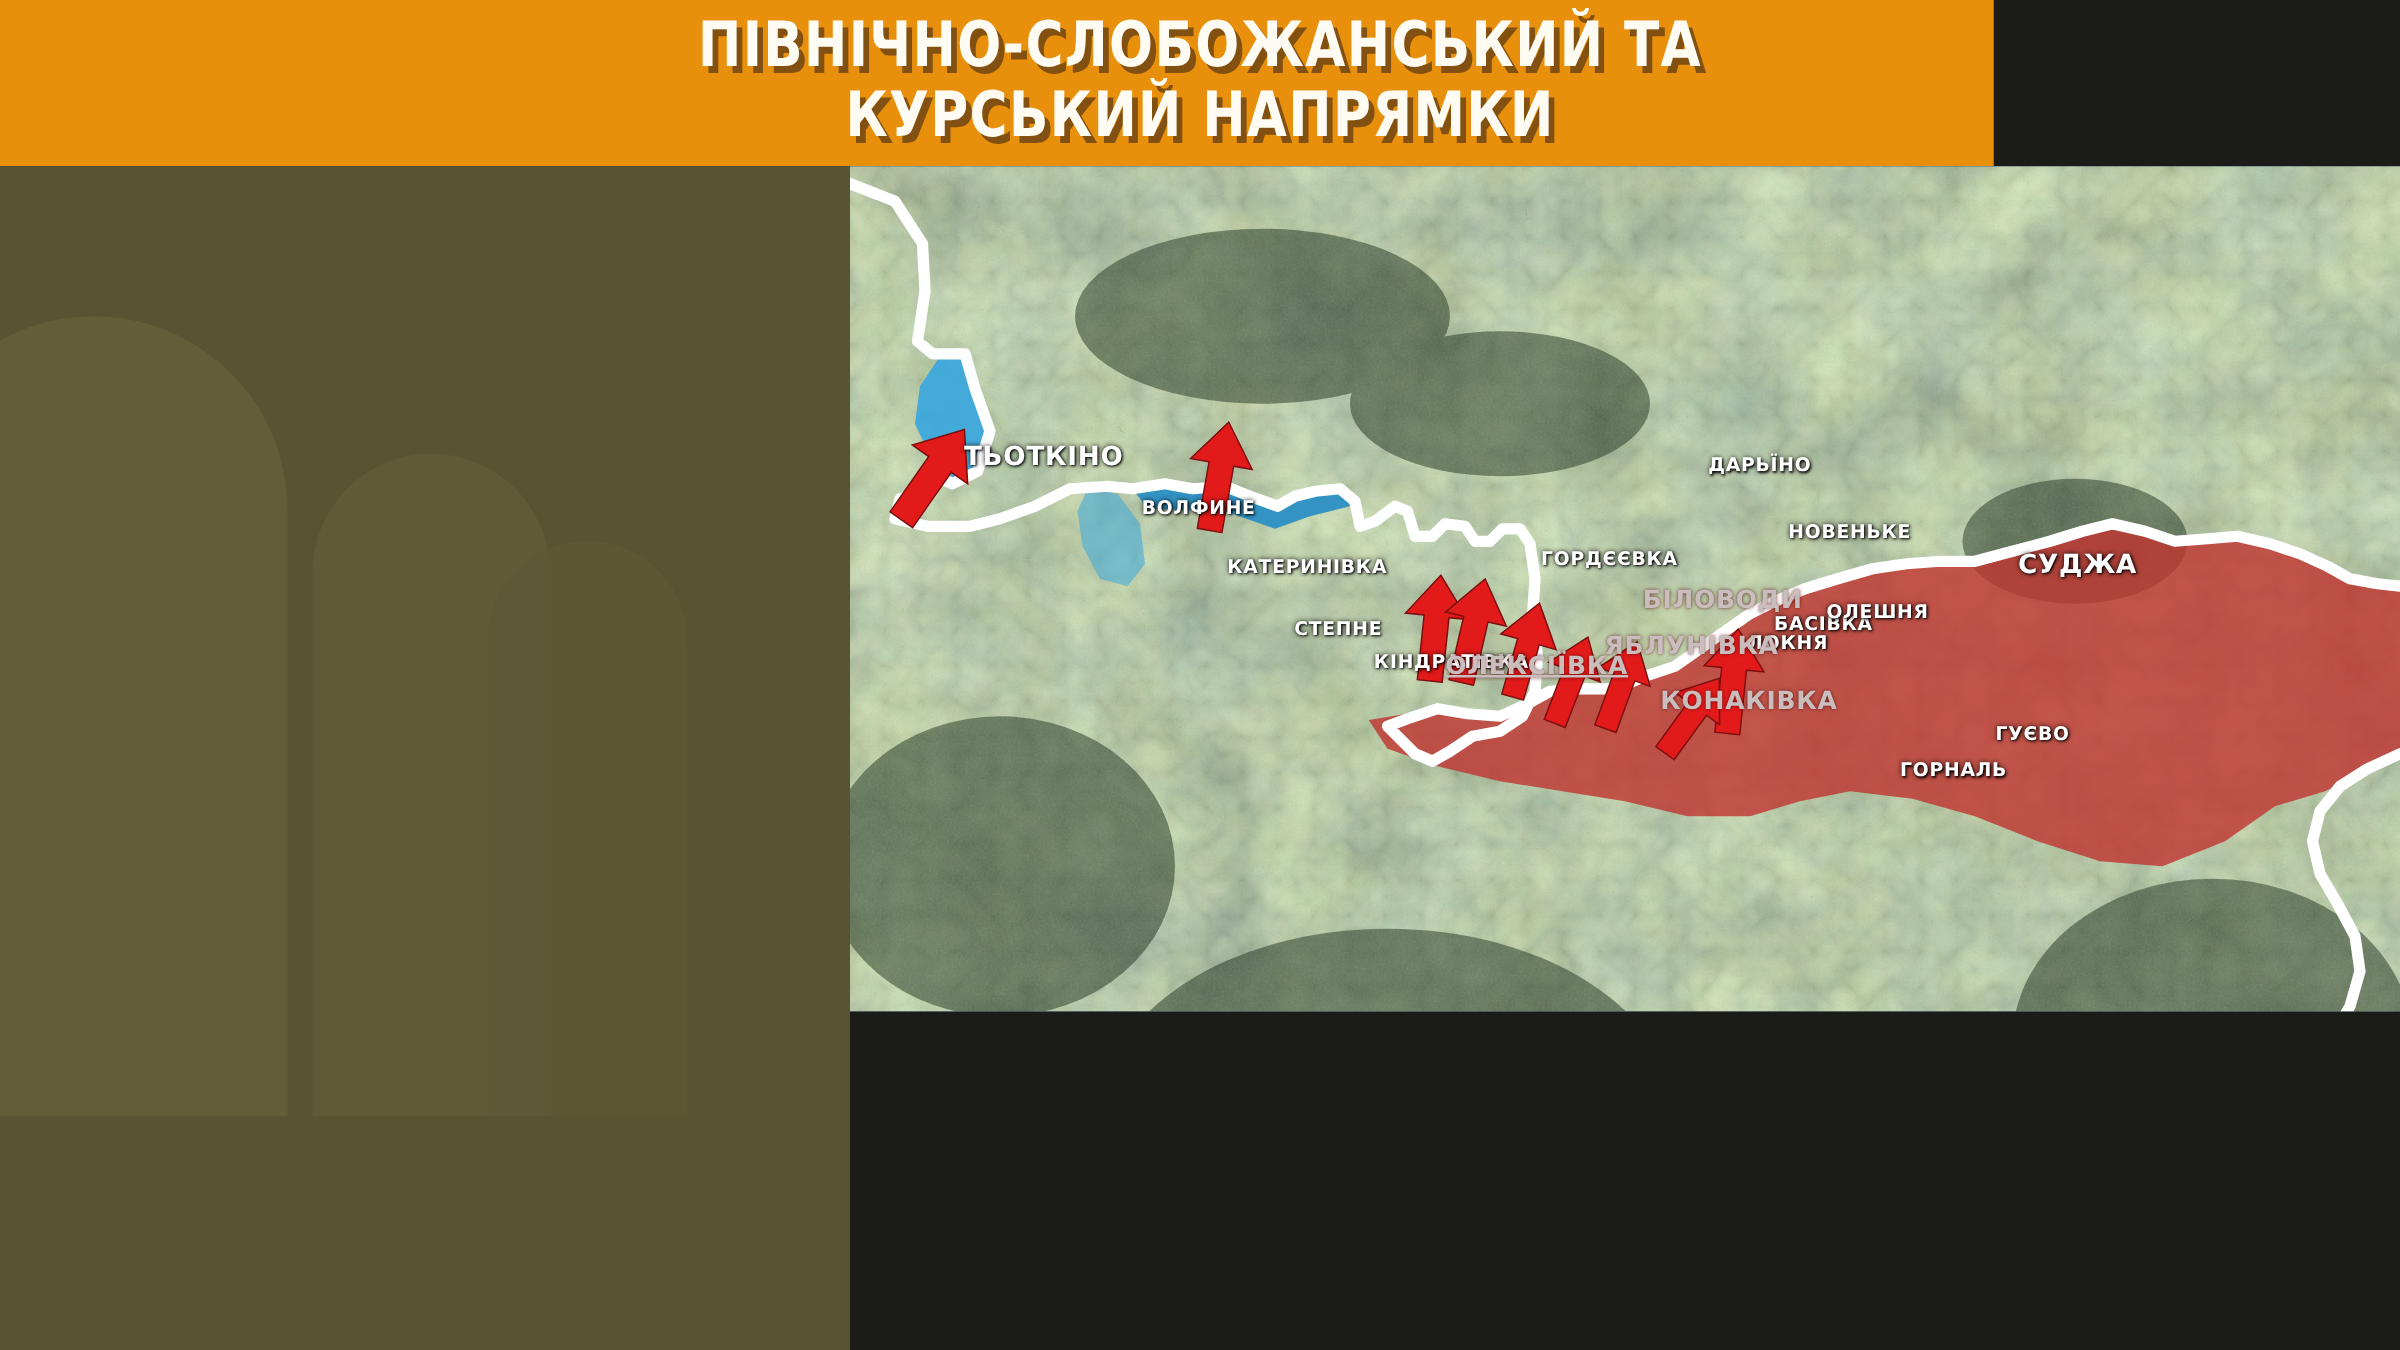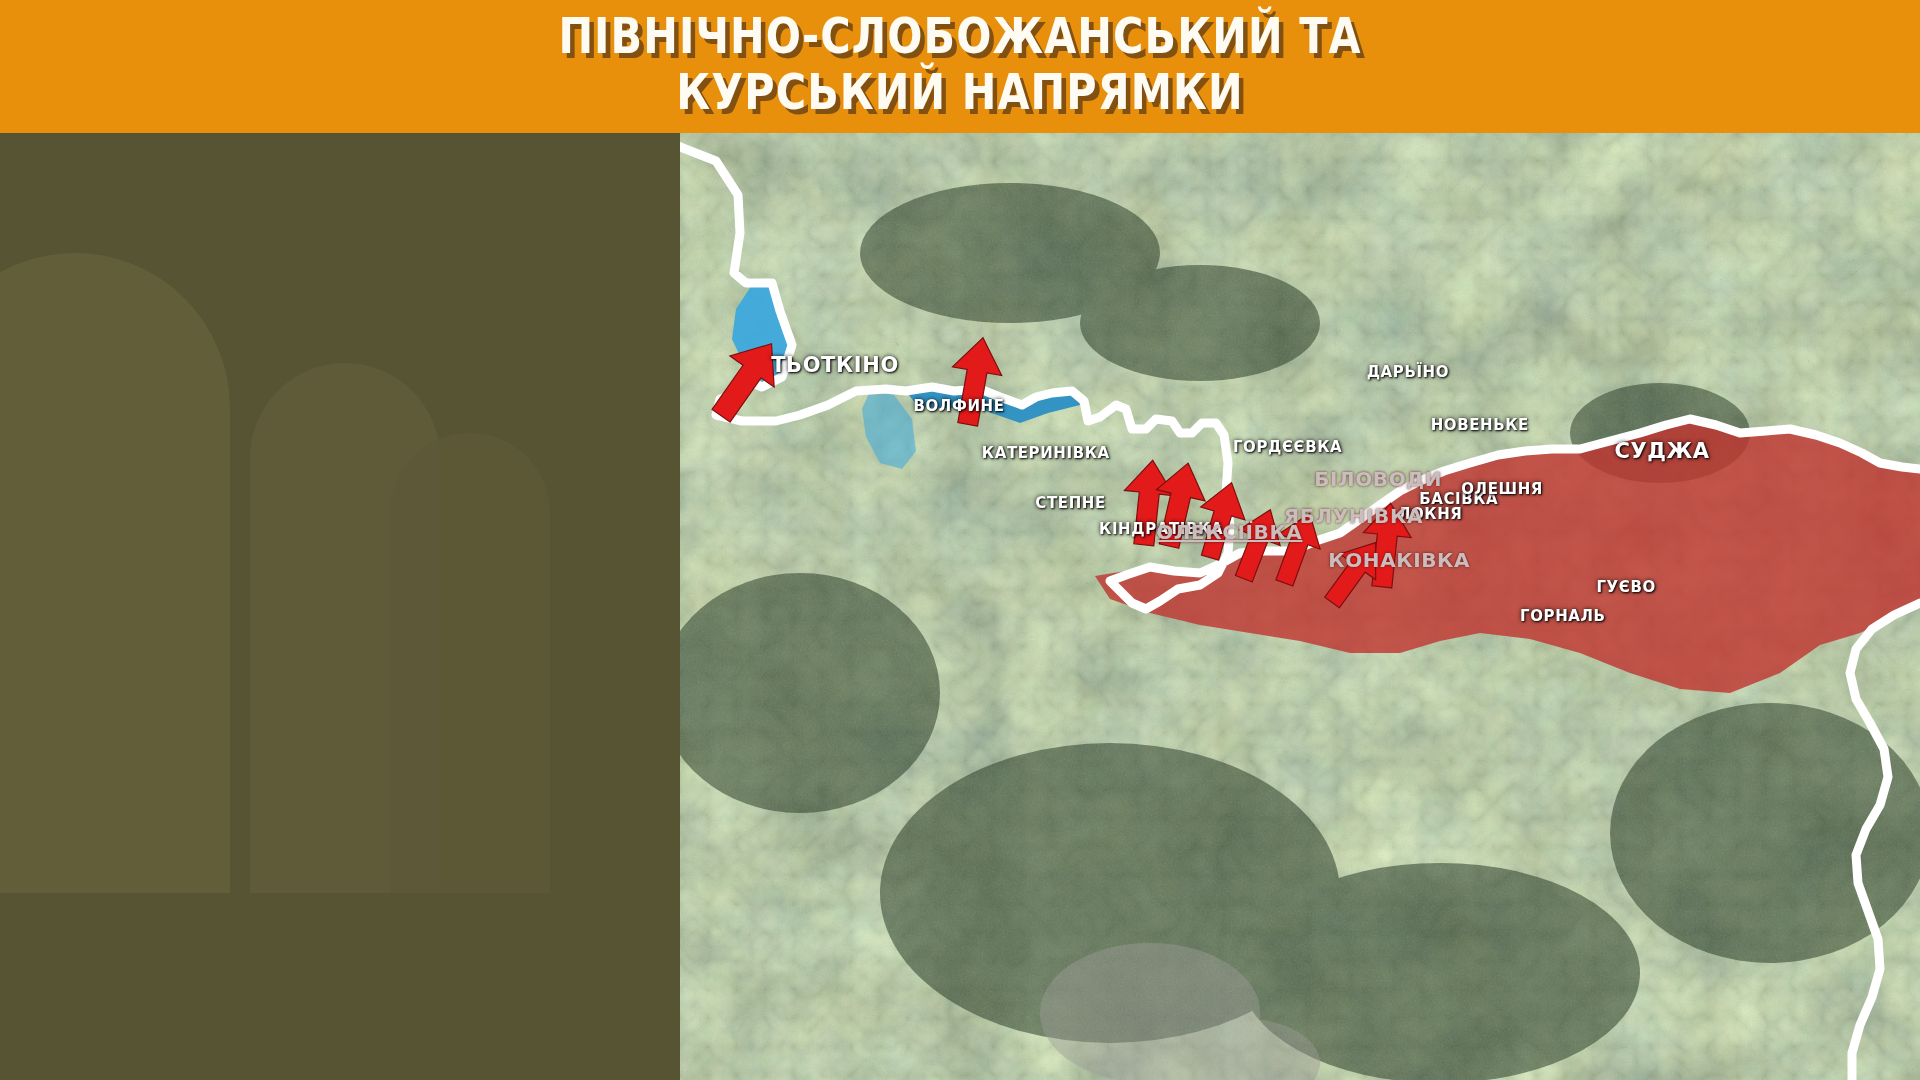--- a/index.html
+++ b/index.html
@@ -1,21 +1,21 @@
 <!DOCTYPE html>
 <html><head>
 <meta charset="utf-8">
 <style>
   html,body{margin:0;padding:0;background:#1b1b17;}
   body{width:1920px;height:1080px;overflow:hidden;
        font-family:"Liberation Sans",sans-serif;}
   #stage{position:relative;width:1920px;height:1080px;overflow:hidden;}
 
   
-  #header{position:absolute;left:0;top:0;width:1920px;height:133px;
+  #header{position:absolute;left:0;top:0;width:1595px;height:133px;
           background:#e8900c;overflow:hidden;}
   #header-title{position:absolute;left:0;top:8px;width:1920px;
           text-align:center;color:#fdfbf2;
           font-family:"DejaVu Sans Condensed","Liberation Sans",sans-serif;
           font-weight:bold;font-size:50px;line-height:56px;
           letter-spacing:1.2px;text-transform:uppercase;
           transform:scaleX(.92);transform-origin:50% 0;
           text-shadow:5px 5px 0 rgba(104,64,18,.80);
           white-space:pre-line;}
 
@@ -30,21 +30,21 @@
   .wm3{left:390px;top:300px;width:160px;height:460px;
        border-radius:85px 85px 0 0;background:#5d5937;}
   #panel-text{position:absolute;left:78px;top:18px;width:560px;
           color:#f7f5ec;
           font-family:"DejaVu Sans","Liberation Sans",sans-serif;
           font-weight:bold;font-size:37px;line-height:49px;
           letter-spacing:.3px;text-transform:uppercase;
           white-space:pre-line;}
 
   
-  #map{position:absolute;left:680px;top:133px;width:1240px;height:947px;
+  #map{position:absolute;left:680px;top:133px;width:1240px;height:676px;
        overflow:hidden;background:#1d4ed8;}
   #map svg{position:absolute;left:0;top:0;}
 
   .mlabel{position:absolute;transform:translate(-50%,-50%);
           white-space:nowrap;pointer-events:none;
           font-family:"DejaVu Sans","Liberation Sans",sans-serif;
           font-weight:bold;letter-spacing:.6px;text-transform:uppercase;}
   .mlabel.w{color:#ffffff;font-size:15px;
           text-shadow:0 0 4px rgba(0,0,0,.85),1px 1px 2px rgba(0,0,0,.9);}
   .mlabel.g{color:#c9bdbd;font-size:20px;

